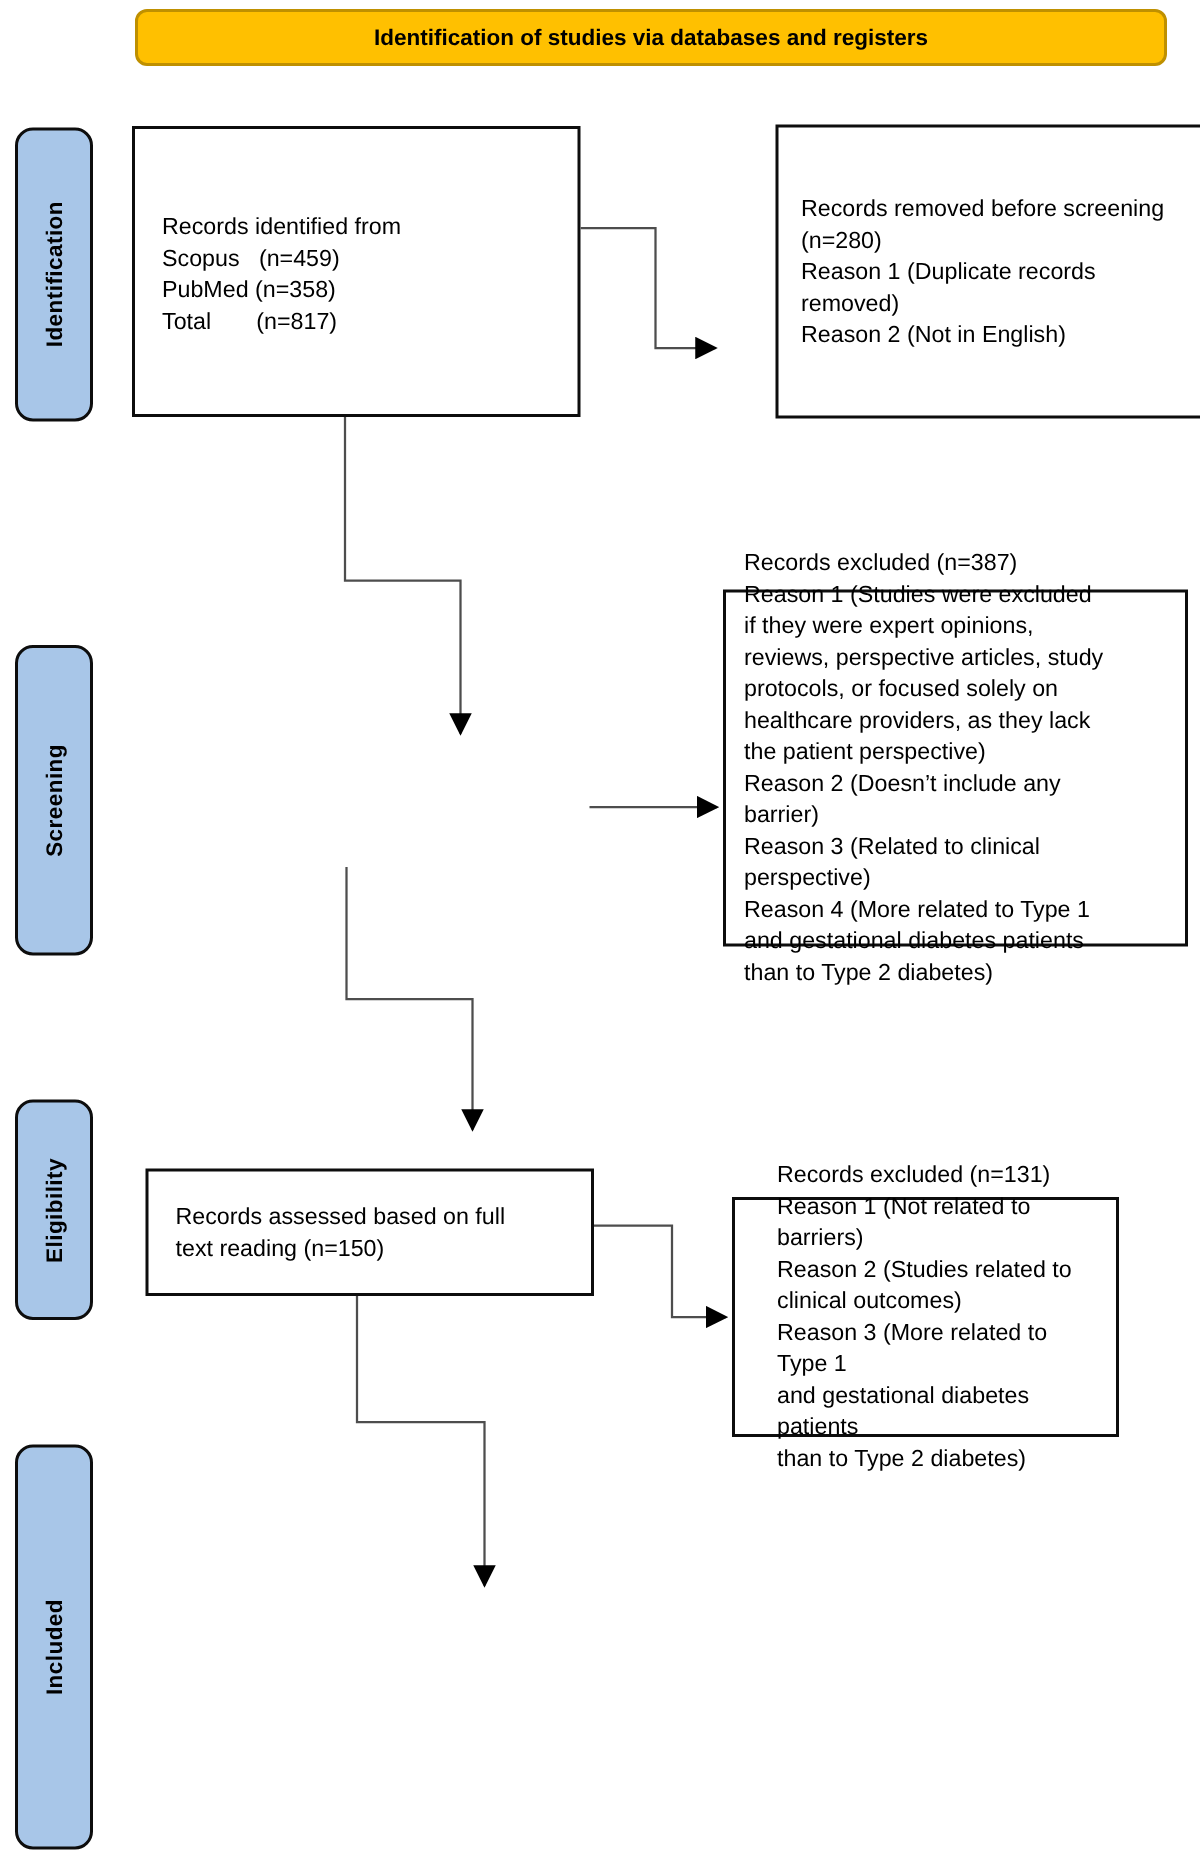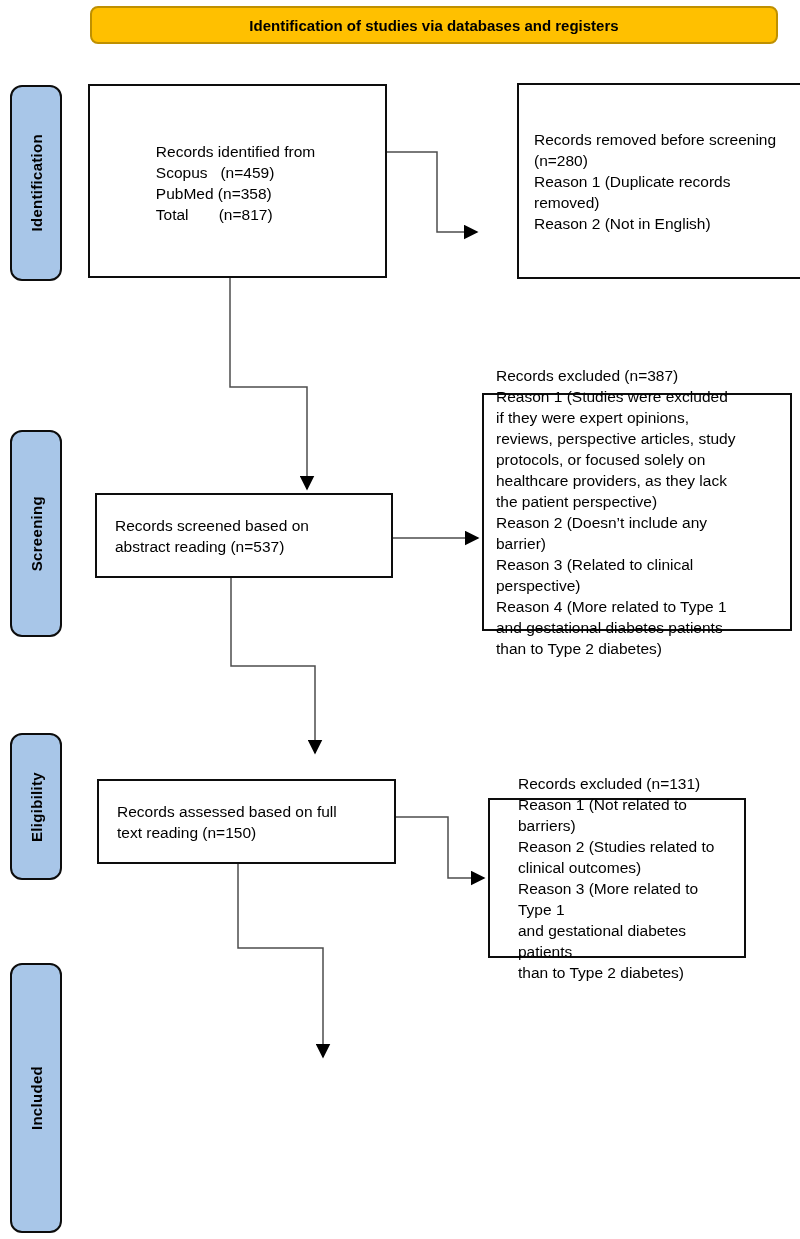--- a/index.html
+++ b/index.html
@@ -48,21 +48,21 @@
   .flowbox {
     position: absolute;
     background: #fff;
     border: 2.5px solid var(--box-border, #0D0D0D);
     box-sizing: border-box;
     display: flex; align-items: center;
     font-size: 15.5px;
     line-height: 21px;
   }
   .flowbox .txt { white-space: pre-wrap; }
-  .box-identified  { left: 88px;  top: 84px;   width: 299px; height: 194px; padding: 10px 22px 6px 18px; justify-content: center; }
+  .box-identified  { left: 88px;  top: 84px;   width: 299px; height: 194px; padding: 10px 22px 6px 18px; }
   .box-removed     { left: 481px; top: 83px;   width: 312px; height: 196px; padding: 6px 25px 6px 15px; margin-left: 36px; }
   .box-screened    { left: 95px;  top: 493px;  width: 298px; height: 85px;  padding: 6px 40px 6px 18px; }
   .box-excl-scr    { left: 482px; top: 393px;  width: 310px; height: 238px; padding: 6px 14px 6px 12px; }
   .box-assessed    { left: 97px;  top: 757px;  width: 299px; height: 85px;  padding: 6px 30px 6px 18px; margin-top: 22px; }
   .box-excl-elig   { left: 488px; top: 798px;  width: 258px; height: 160px; padding: 6px 14px 6px 28px; }
   .box-included    { left: 113px; top: 1061px; width: 295px; height: 82px;  padding: 6px 30px 6px 18px; }
   .connectors {
     position: absolute;
     left: 0; top: 0; width: 800px; height: 1239px;
     pointer-events: none;
@@ -117,24 +117,20 @@
   </div>
 
   <div class="flowbox box-removed">
     <div class="txt">Records removed before screening
 (n=280)
 Reason 1 (Duplicate records
 removed)
 Reason 2 (Not in English)</div>
   </div>
 
-  <div class="flowbox box-screened">
-    <div class="txt">Records screened based on
-abstract reading (n=537)</div>
-  </div>
 
   <div class="flowbox box-excl-scr">
     <div class="txt">Records excluded (n=387)
 Reason 1 (Studies were excluded
 if they were expert opinions,
 reviews, perspective articles, study
 protocols, or focused solely on
 healthcare providers, as they lack
 the patient perspective)
 Reason 2 (Doesn’t include any

